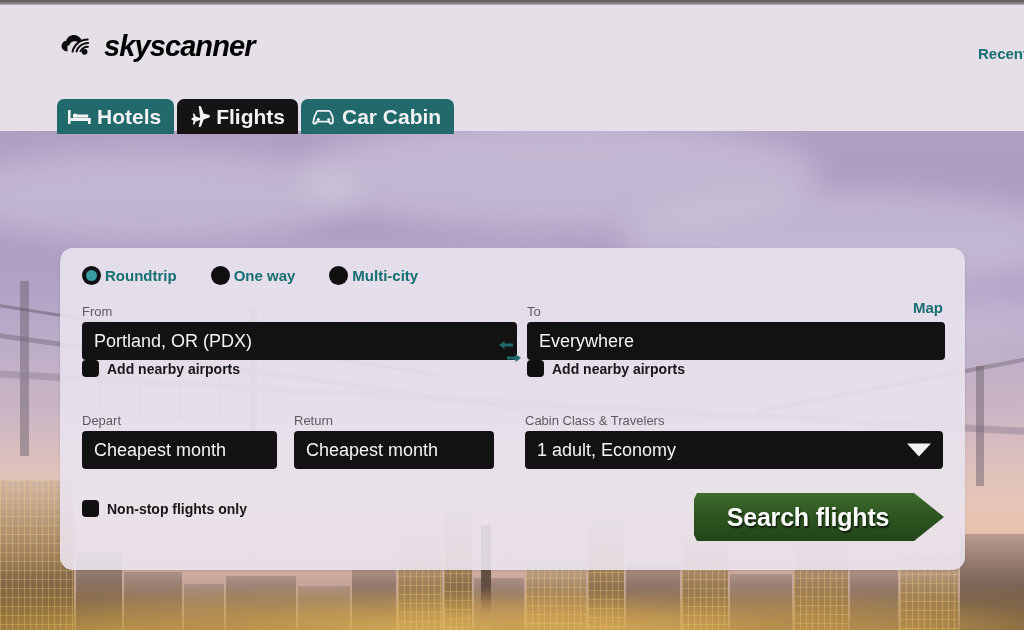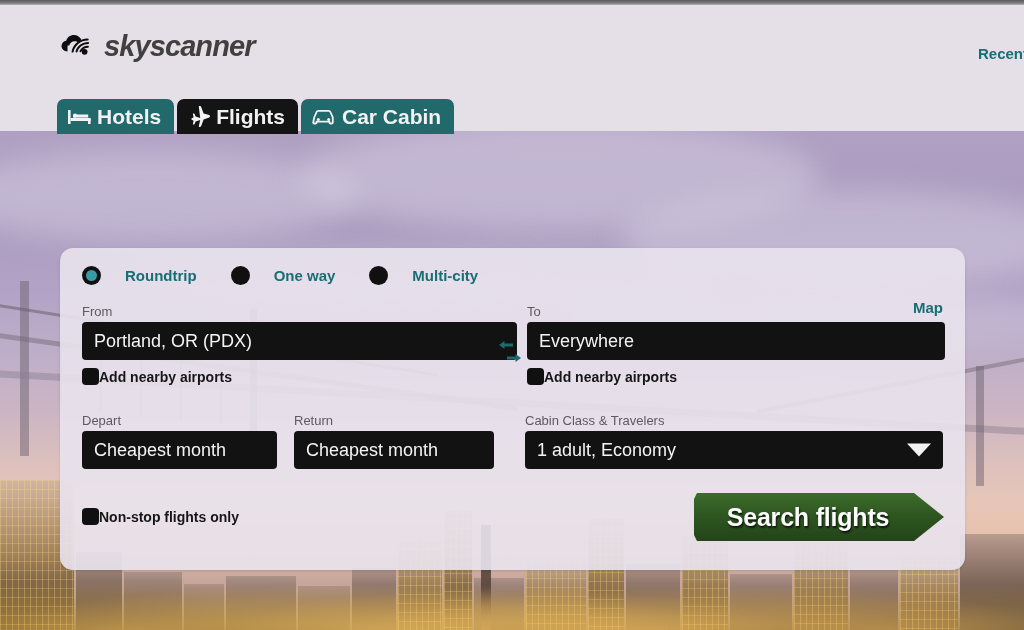--- a/index.html
+++ b/index.html
@@ -24,21 +24,21 @@
     background:#e5dfe7;
     z-index:30;
   }
   .logo-wrap {
     position:absolute; left:57px; top:25px;
     display:flex; align-items:center; gap:3px;
   }
   .logo-mark { width:44px; height:32px; display:block; }
   .logo-text {
     font-size:29px; font-weight:bold; font-style:italic;
-    color:#404040; letter-spacing:-0.9px;
+    color:#000000; letter-spacing:-0.9px;
     font-family:"Liberation Sans", sans-serif;
     line-height:1;
   }
   .recent-link {
     position:absolute; right:-4px; top:40px;
     font-size:15px; color:#176e73; font-weight:bold;
     white-space:nowrap;
   }
 
   
@@ -140,21 +140,21 @@
     border-radius:13px;
     z-index:20;
     box-shadow:0 1px 3px rgba(0,0,0,.12);
   }
 
   .trip-row {
     position:absolute; left:22px; top:18px;
     display:flex; align-items:center; gap:34px;
   }
   .radio-opt {
-    display:flex; align-items:center; gap:24px;
+    display:flex; align-items:center; gap:4px;
     cursor:pointer; user-select:none;
   }
   .radio {
     width:19px; height:19px; border-radius:50%;
     background:#101010; position:relative; flex:none;
   }
   .radio.checked::after {
     content:""; position:absolute; left:4px; top:4px;
     width:11px; height:11px; border-radius:50%; background:#3a9ba4;
   }
@@ -183,22 +183,22 @@
   .from-group { position:absolute; left:22px; top:57px; width:435px; }
   .to-group   { position:absolute; left:467px; top:57px; width:418px; }
 
   .swap-btn {
     position:absolute; left:437px; top:90px;
     width:26px; height:26px; cursor:pointer;
     display:flex; align-items:center; justify-content:center;
   }
 
   .chk-row {
-    display:flex; align-items:center; 
-    margin-top:8px; cursor:pointer; user-select:none;
+    display:flex; align-items:center; gap:8px;
+    cursor:pointer; user-select:none;
   }
   .chkbox {
     width:17px; height:17px; border-radius:4px; background:#101010;
     flex:none;
   }
   .chk-label {
     font-size:14px; font-weight:bold; color:#161616; line-height:1;
   }
 
   .depart-group { position:absolute; left:22px; top:166px; width:195px; }

